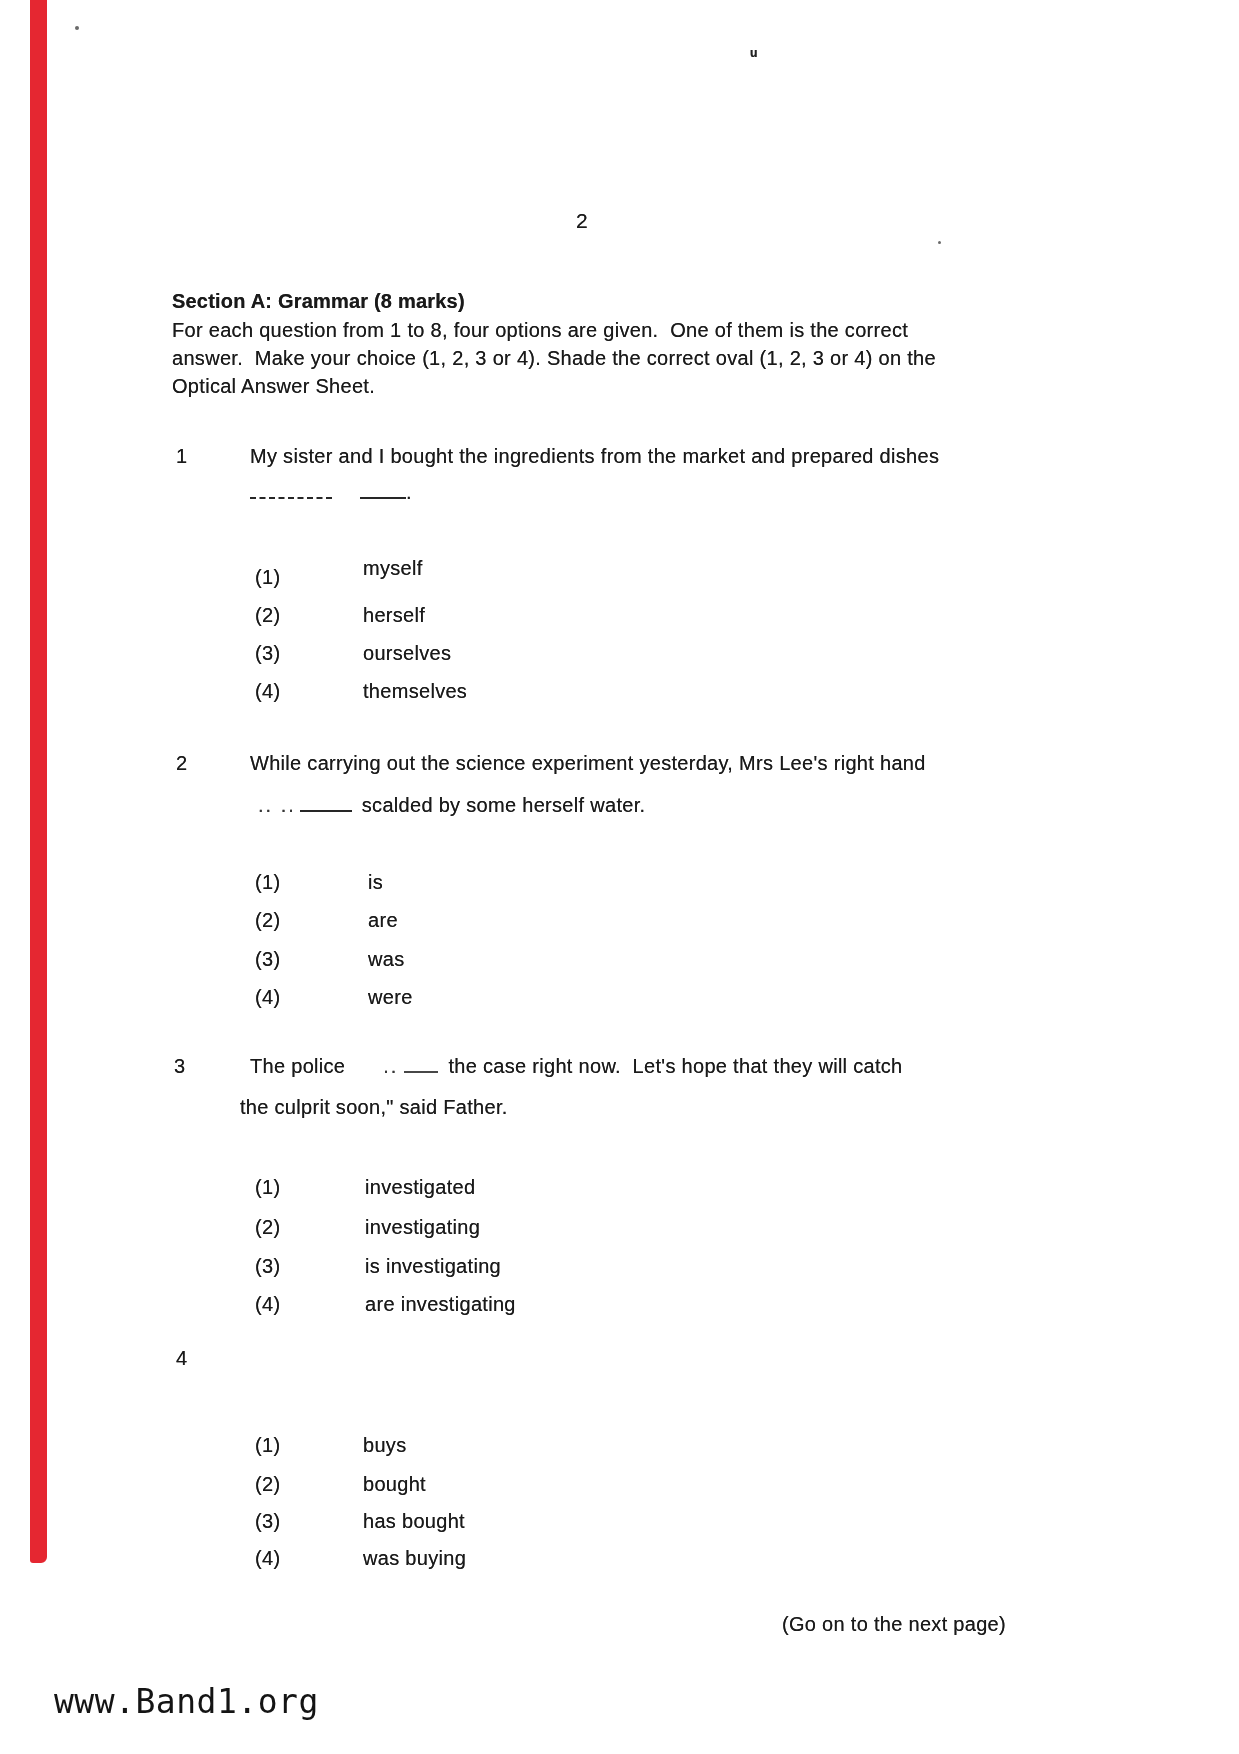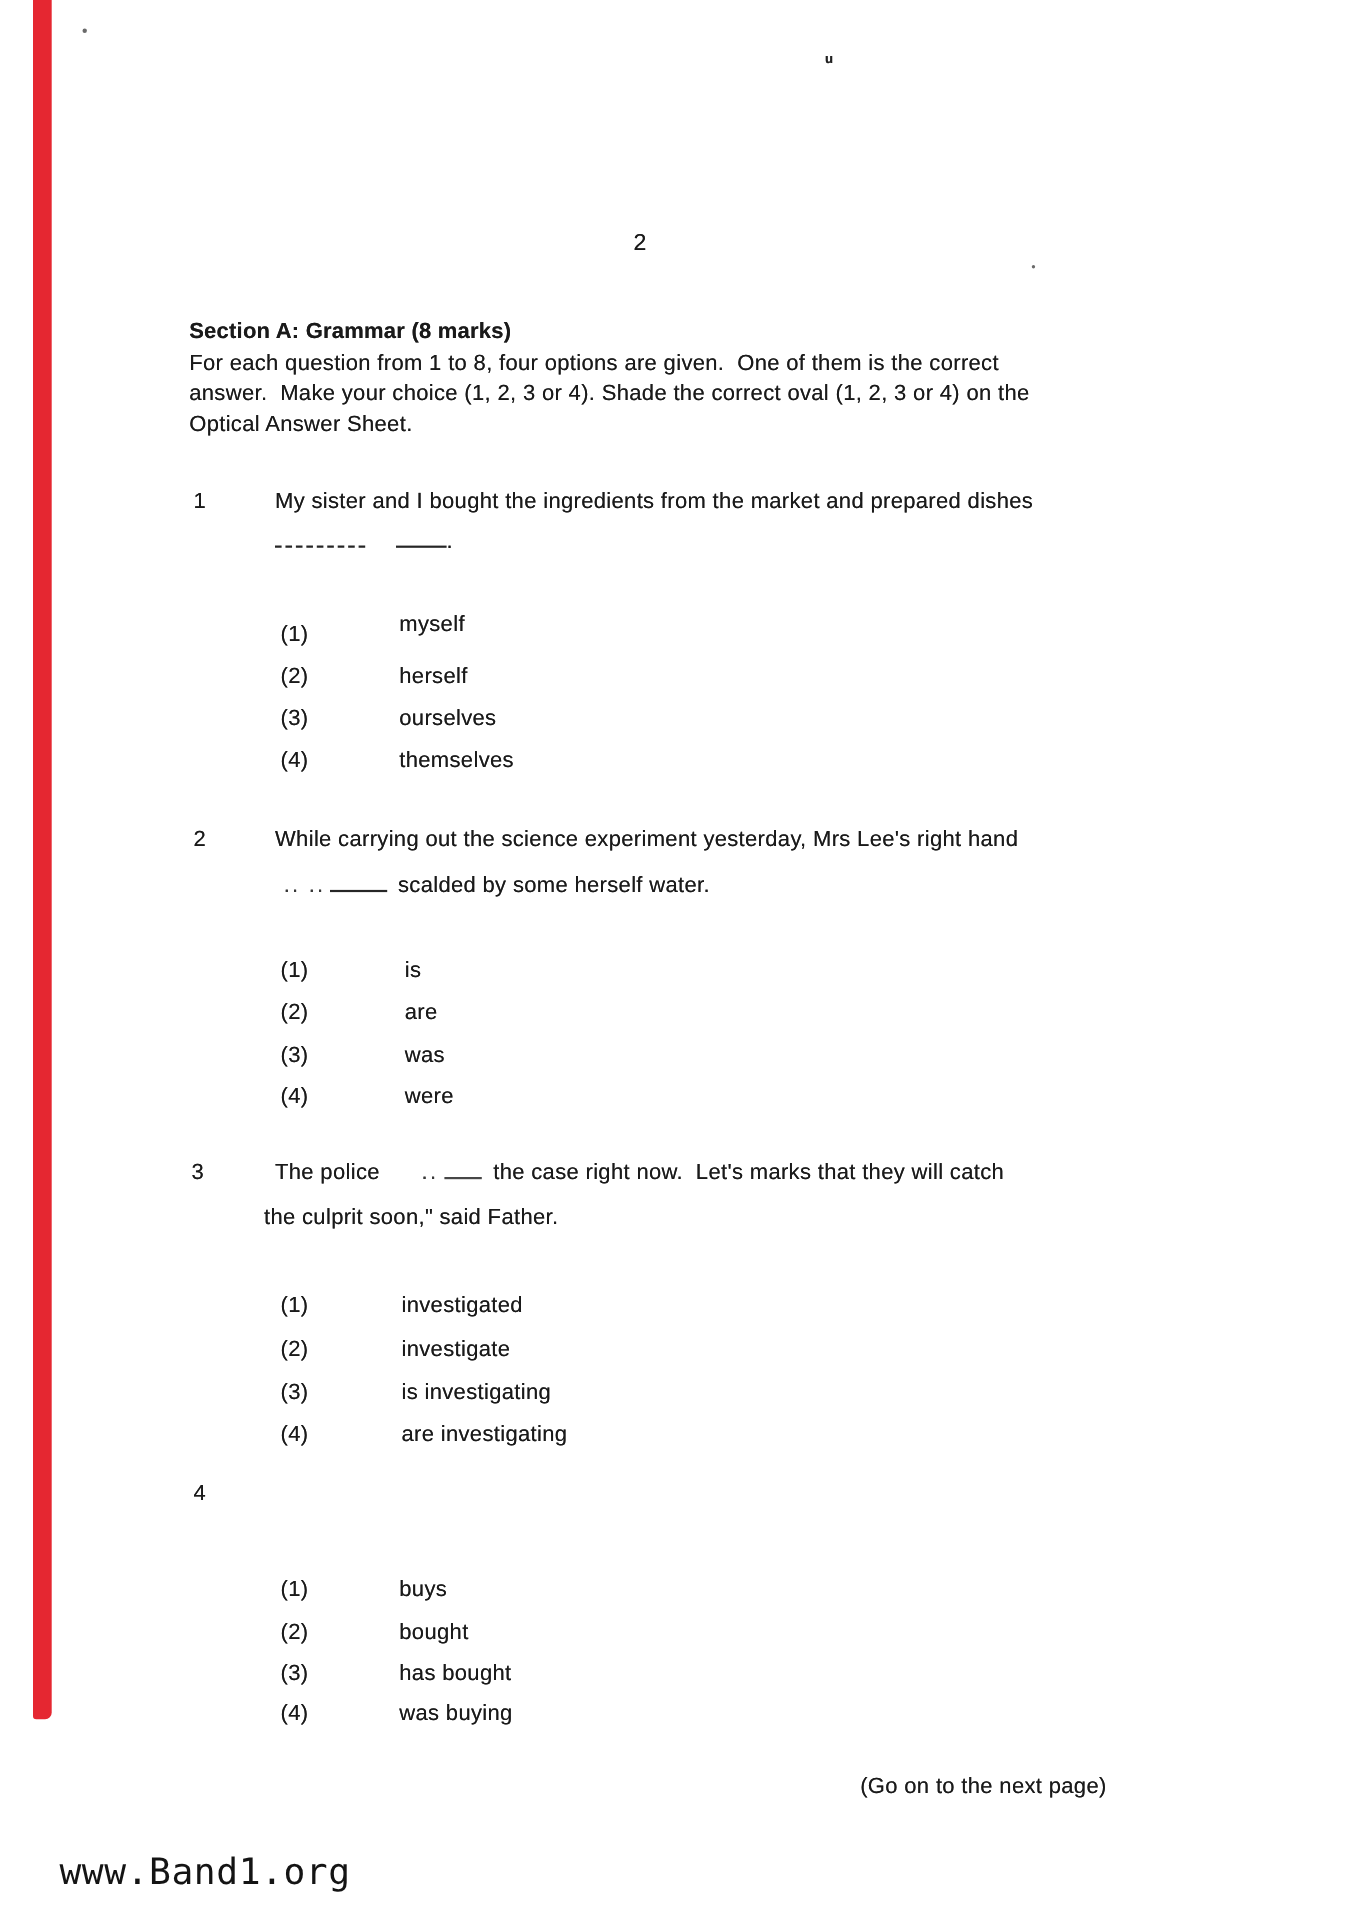--- a/index.html
+++ b/index.html
@@ -76,27 +76,27 @@
   <div class="line optnum" style="left:255px;top:870px;">(1)</div>
   <div class="line" style="left:368px;top:870px;">is</div>
   <div class="line optnum" style="left:255px;top:908px;">(2)</div>
   <div class="line" style="left:368px;top:908px;">are</div>
   <div class="line optnum" style="left:255px;top:947px;">(3)</div>
   <div class="line" style="left:368px;top:947px;">was</div>
   <div class="line optnum" style="left:255px;top:985px;">(4)</div>
   <div class="line" style="left:368px;top:985px;">were</div>
 
   <div class="line qnum" style="left:174px;top:1054px;">3</div>
-  <div class="line" style="left:250px;top:1054px;"><span>The police</span><span class="faint" style="margin-left:38px;">..</span><span class="blank faded" style="width:34px;margin-left:6px;margin-right:10px;"></span><span>the case right now.  Let's marks that they will catch</span></div>
+  <div class="line" style="left:250px;top:1054px;"><span>The police</span><span class="faint" style="margin-left:38px;">..</span><span class="blank faded" style="width:34px;margin-left:6px;margin-right:10px;"></span><span>the case right now.  Let's hope that they will catch</span></div>
   <div class="line" style="left:240px;top:1095px;">the culprit soon," said Father.</div>
 
   <div class="line optnum" style="left:255px;top:1175px;">(1)</div>
   <div class="line" style="left:365px;top:1175px;">investigated</div>
   <div class="line optnum" style="left:255px;top:1215px;">(2)</div>
-  <div class="line" style="left:365px;top:1215px;">investigate</div>
+  <div class="line" style="left:365px;top:1215px;">investigating</div>
   <div class="line optnum" style="left:255px;top:1254px;">(3)</div>
   <div class="line" style="left:365px;top:1254px;">is investigating</div>
   <div class="line optnum" style="left:255px;top:1292px;">(4)</div>
   <div class="line" style="left:365px;top:1292px;">are investigating</div>
 
   <div class="line qnum" style="left:176px;top:1346px;">4</div>
 
   <div class="line optnum" style="left:255px;top:1433px;">(1)</div>
   <div class="line" style="left:363px;top:1433px;">buys</div>
   <div class="line optnum" style="left:255px;top:1472px;">(2)</div>

